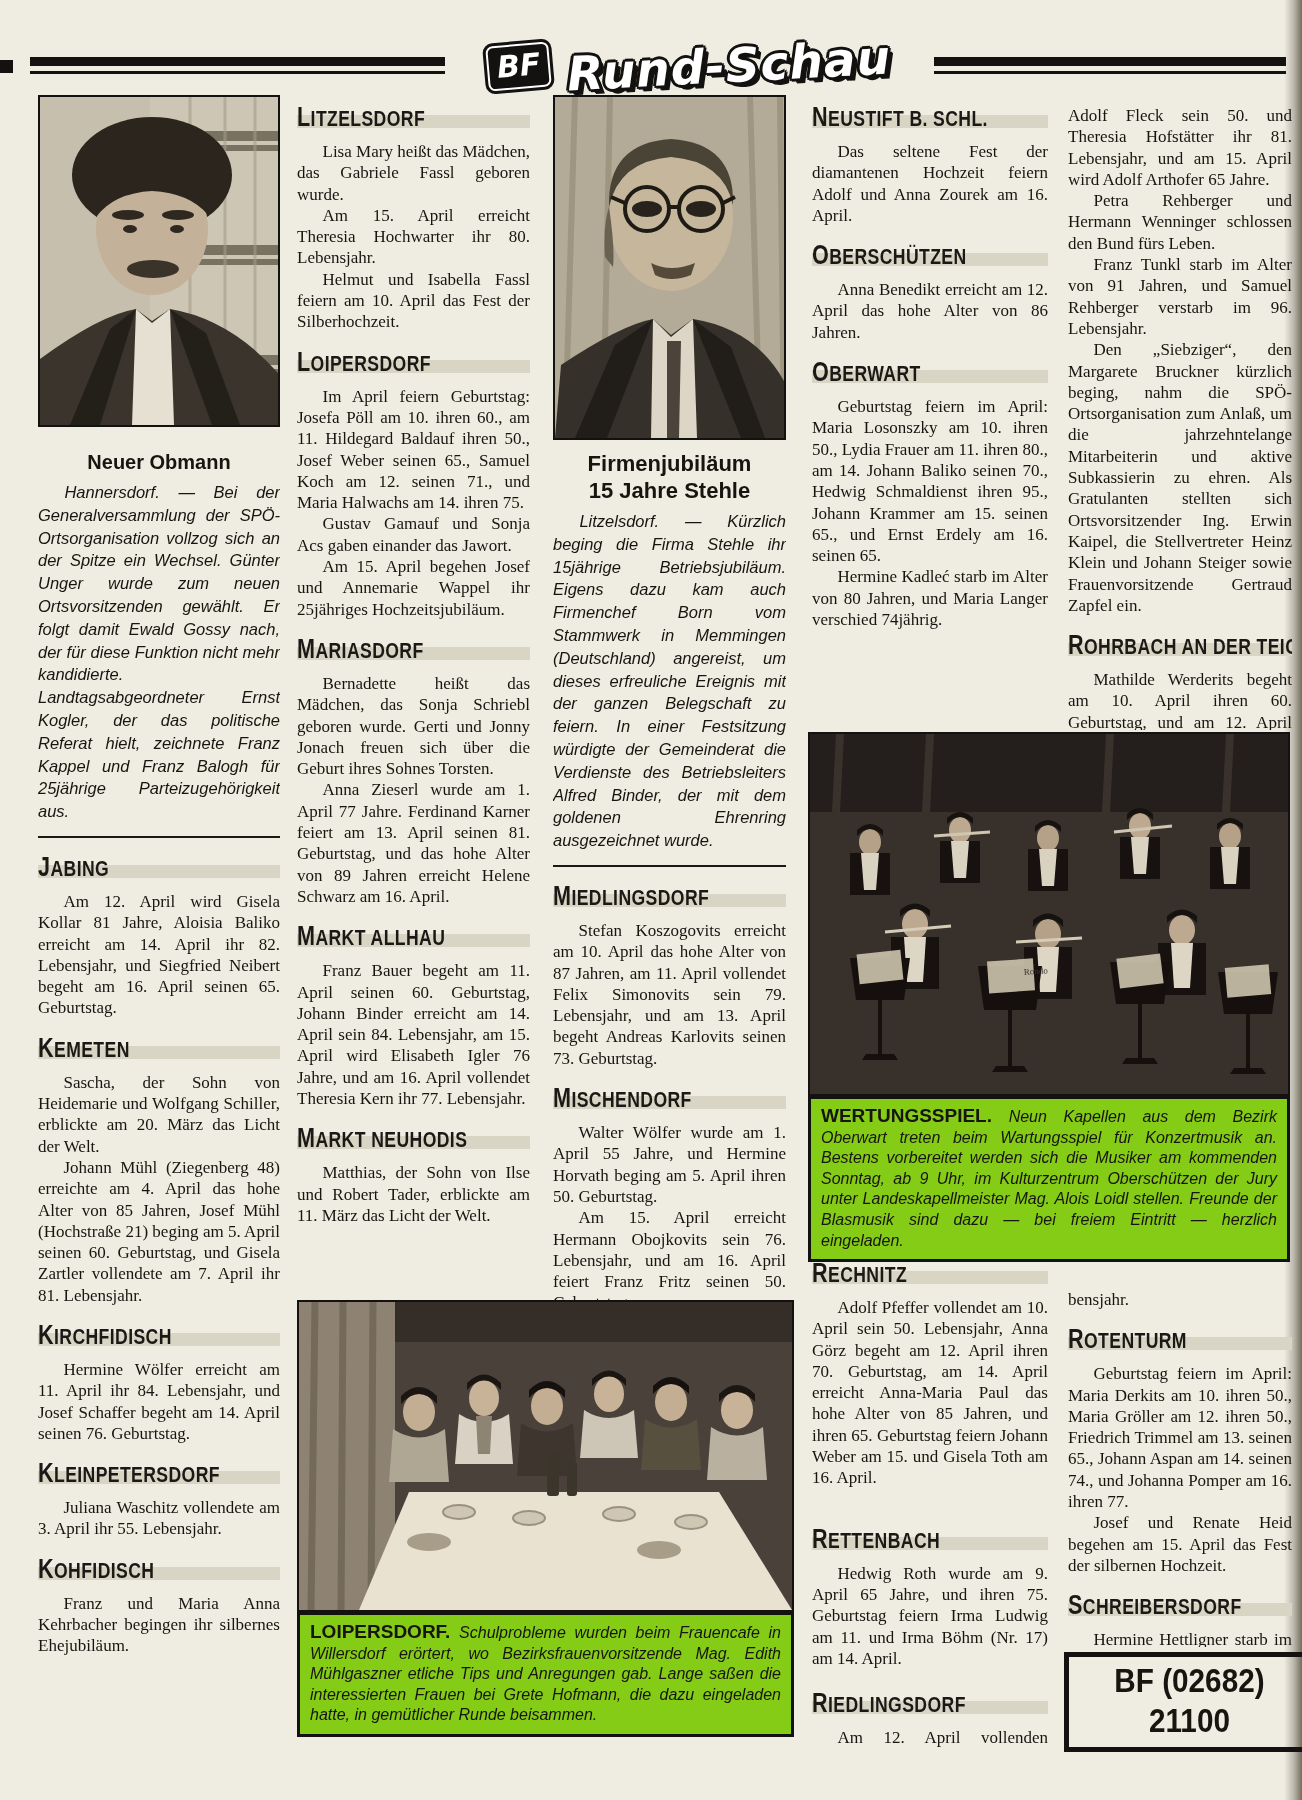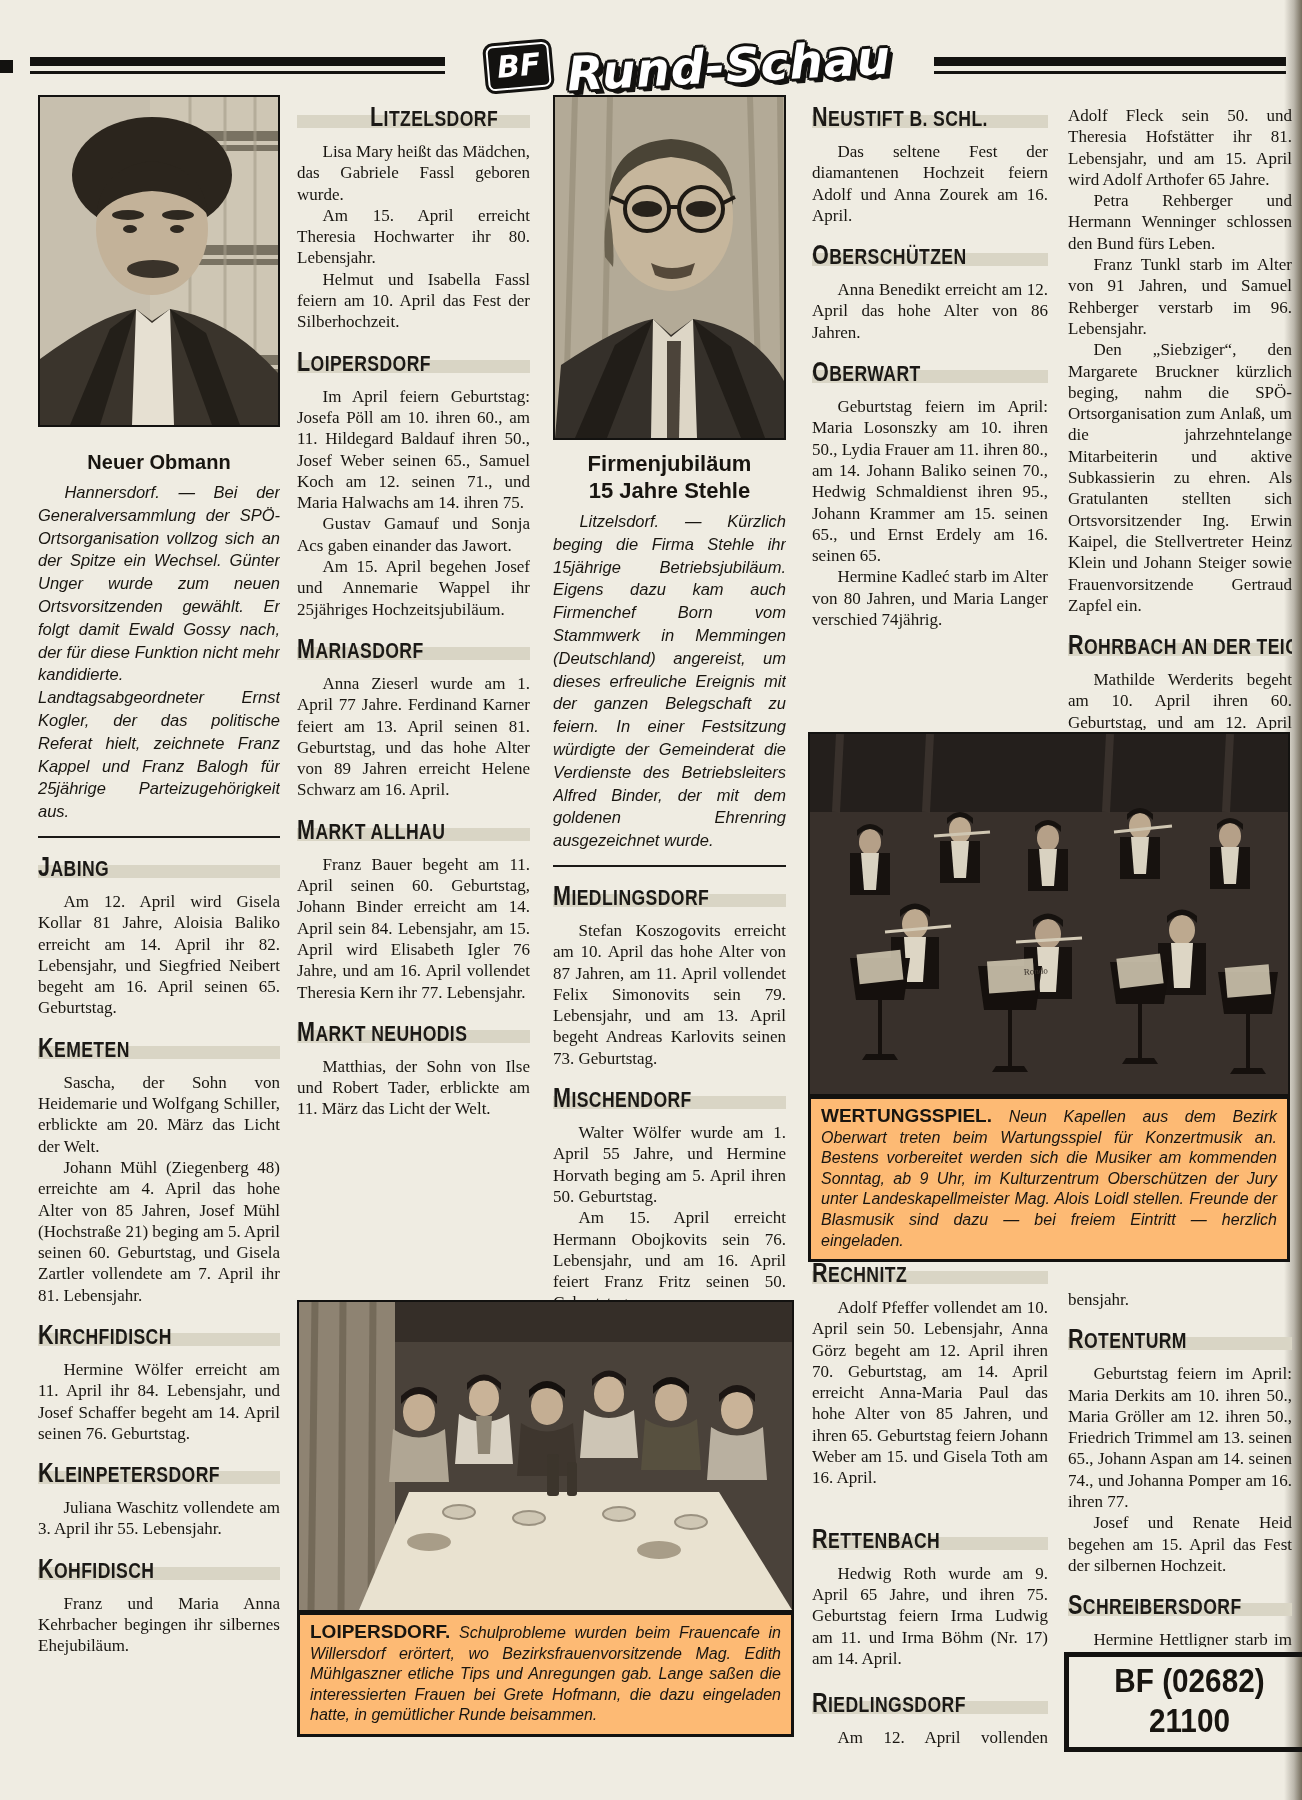--- a/index.html
+++ b/index.html
@@ -52,21 +52,21 @@
   
   .photo-frame{border:2px solid #131210;line-height:0;background:#8d8575;}
   .photo-frame svg{display:block;}
   .bold-cap{text-align:center;font:bold 20px/24px "Liberation Sans",sans-serif;margin:23px 0 7px;}
   .feature-title{text-align:center;font:bold 22px/27px "Liberation Sans",sans-serif;margin:10px 0 6px;}
 
   
   .float-photo{position:absolute;}
   #band-photo{left:808px;top:732px;width:482px;}
   #frauencafe-photo{left:297px;top:1300px;width:497px;}
-  .cap-box{border:3px solid #131210;background:#fdba74;padding:7px 10px 8px;margin-top:0;}
+  .cap-box{border:3px solid #131210;background:#84cc16;padding:7px 10px 8px;margin-top:0;}
   .cap-box p{margin:0;font:italic 16px/20.6px "Liberation Sans",sans-serif;text-align:justify;}
   .cap-lead{font-style:normal;font-weight:bold;font-size:19px;font-family:"Liberation Sans",sans-serif;}
 
   
   .seite-box{position:absolute;left:46px;top:1706px;width:218px;background:#efece2;border:3px solid #131210;
              box-shadow:-9px 9px 0 -2px #131210;text-align:center;padding:5px 0 6px;
              font:bold 19px "Liberation Sans",sans-serif;letter-spacing:.5px;}
   .phone-box{position:absolute;left:1064px;top:1652px;width:240px;border:5px solid #131210;
              text-align:center;padding:4px 0 6px;font:bold 33px/40px "Liberation Sans",sans-serif;}
   .phone-box .inner{display:inline-block;transform:scaleX(.9);}
@@ -148,33 +148,34 @@
       <p class="body">Juliana Waschitz vollendete am 3. April ihr 55. Lebensjahr.</p>
     </section>
     <section>
       <h3 class="sec-head"><span class="head-bar"></span><span class="head-text">KOHFIDISCH</span></h3>
       <p class="body">Franz und Maria Anna Kehrbacher begingen ihr silbernes Ehejubiläum.</p>
     </section>
   </div>
 
   <div class="col" id="col2">
     <section>
-      <h3 class="sec-head" style="margin-top:8px;text-align:right;"><span class="head-bar"></span><span class="head-text">LITZELSDORF</span></h3>
+      <h3 class="sec-head" style="margin-top:8px;"><span class="head-bar"></span><span class="head-text">LITZELSDORF</span></h3>
       <p class="body">Lisa Mary heißt das Mädchen, das Gabriele Fassl geboren wurde.</p>
       <p class="body">Am 15. April erreicht Theresia Hochwarter ihr 80. Lebensjahr.</p>
       <p class="body">Helmut und Isabella Fassl feiern am 10. April das Fest der Silberhochzeit.</p>
     </section>
     <section>
       <h3 class="sec-head"><span class="head-bar"></span><span class="head-text">LOIPERSDORF</span></h3>
       <p class="body">Im April feiern Geburtstag: Josefa Pöll am 10. ihren 60., am 11. Hildegard Baldauf ihren 50., Josef Weber seinen 65., Samuel Koch am 12. seinen 71., und Maria Halwachs am 14. ihren 75.</p>
       <p class="body">Gustav Gamauf und Sonja Acs gaben einander das Jawort.</p>
       <p class="body">Am 15. April begehen Josef und Annemarie Wappel ihr 25jähriges Hochzeitsjubiläum.</p>
     </section>
     <section>
       <h3 class="sec-head"><span class="head-bar"></span><span class="head-text">MARIASDORF</span></h3>
+      <p class="body">Bernadette heißt das Mädchen, das Sonja Schriebl geboren wurde. Gerti und Jonny Jonach freuen sich über die Geburt ihres Sohnes Torsten.</p>
       <p class="body">Anna Zieserl wurde am 1. April 77 Jahre. Ferdinand Karner feiert am 13. April seinen 81. Geburtstag, und das hohe Alter von 89 Jahren erreicht Helene Schwarz am 16. April.</p>
     </section>
     <section>
       <h3 class="sec-head"><span class="head-bar"></span><span class="head-text">MARKT ALLHAU</span></h3>
       <p class="body">Franz Bauer begeht am 11. April seinen 60. Geburtstag, Johann Binder erreicht am 14. April sein 84. Lebensjahr, am 15. April wird Elisabeth Igler 76 Jahre, und am 16. April vollendet Theresia Kern ihr 77. Lebensjahr.</p>
     </section>
     <section>
       <h3 class="sec-head"><span class="head-bar"></span><span class="head-text">MARKT NEUHODIS</span></h3>
       <p class="body">Matthias, der Sohn von Ilse und Robert Tader, erblickte am 11. März das Licht der Welt.</p>
     </section>

